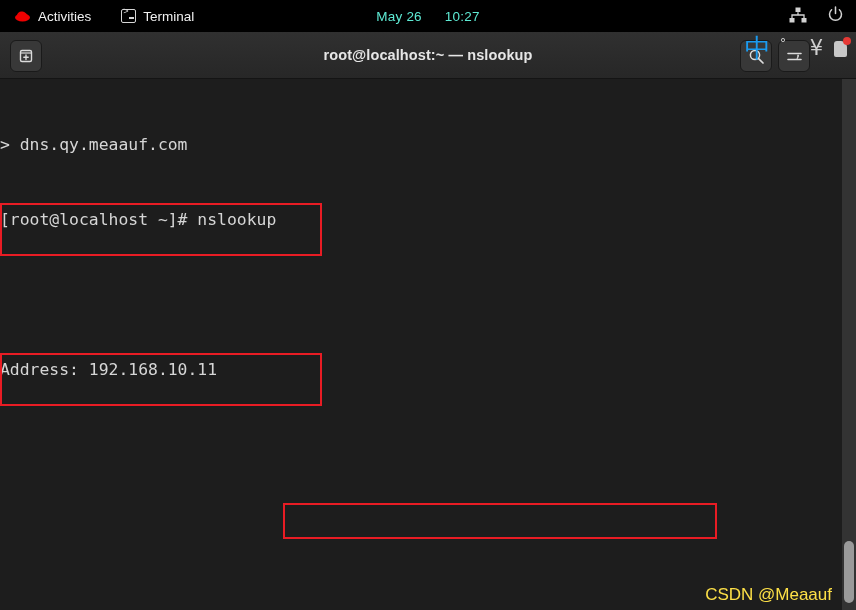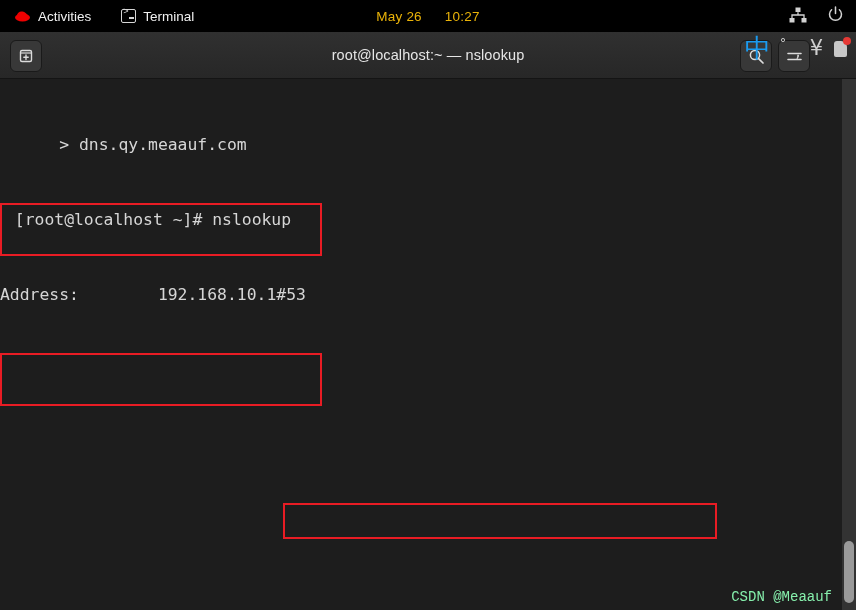--- a/index.html
+++ b/index.html
@@ -13,21 +13,20 @@
     overflow: hidden;
     font-family: "Liberation Sans", sans-serif;
     -webkit-font-smoothing: antialiased;
   }
   #screen {
     position: relative;
     width: 856px;
     height: 610px;
     background: #000000;
     overflow: hidden;
-    text-align: center;
   }
 
   
   .topbar {
     position: absolute;
     top: 0; left: 0;
     width: 856px;
     height: 32px;
     background: #000000;
     color: #e8e8e8;
@@ -73,21 +72,21 @@
     width: 5px; height: 1.5px;
     background: #d6d6d6;
   }
   .tb-clock {
     position: absolute;
     left: 0; right: 0; top: 0;
     height: 32px;
     display: flex;
     align-items: center;
     justify-content: center;
-    color: #eab308;
+    color: #5eead4;
     font-size: 13.5px;
     letter-spacing: 0.2px;
   }
   .tb-clock span + span { margin-left: 23px; }
   .tb-right {
     position: absolute;
     right: 12px; top: 0;
     height: 32px;
     display: flex;
     align-items: center;
@@ -112,21 +111,21 @@
   }
   .titlebar-title {
     position: absolute;
     left: 0; right: 0; top: 0;
     height: 46px;
     display: flex;
     align-items: center;
     justify-content: center;
     color: #e6e6e6;
     font-size: 14.5px;
-    font-weight: normal;
+    font-weight: bold;
     letter-spacing: 0.1px;
   }
   .tbtn {
     position: absolute;
     top: 8px;
     width: 30px; height: 30px;
     border-radius: 6px;
     background: #383838;
     border: 1px solid #1a1a1a;
     display: flex;
@@ -169,23 +168,23 @@
   .redbox {
     position: absolute;
     border: 2px solid #e81c24;
     box-sizing: border-box;
     pointer-events: none;
   }
   .watermark {
     position: absolute;
     right: 24px;
     bottom: 6px;
-    color: #86efac;
-    font-size: 14px;
-    font-family: Liberation Mono, monospace;
+    color: #fde047;
+    font-size: 17px;
+    font-family: Liberation Sans, sans-serif;
   }
 
   
   .scroll-track {
     position: absolute;
     right: 0; top: 0;
     width: 14px;
     height: 532px;
     background: #333333;
   }
@@ -308,22 +307,22 @@
       </div>
 
       <div class="chev-right"></div>
     </div>
 
     <div class="term">
 
       <div class="term-text">
         <div class="term-line">&gt; dns.qy.meaauf.com</div>
         <div class="term-line">[root@localhost ~]# nslookup</div>
-        <div class="term-line">Address:        192.168.10.1#53</div>
         <div class="term-line"></div>
+        <div class="term-line">Address: 192.168.10.11</div>
         
         
         
         
         
         
         
         
         
         

